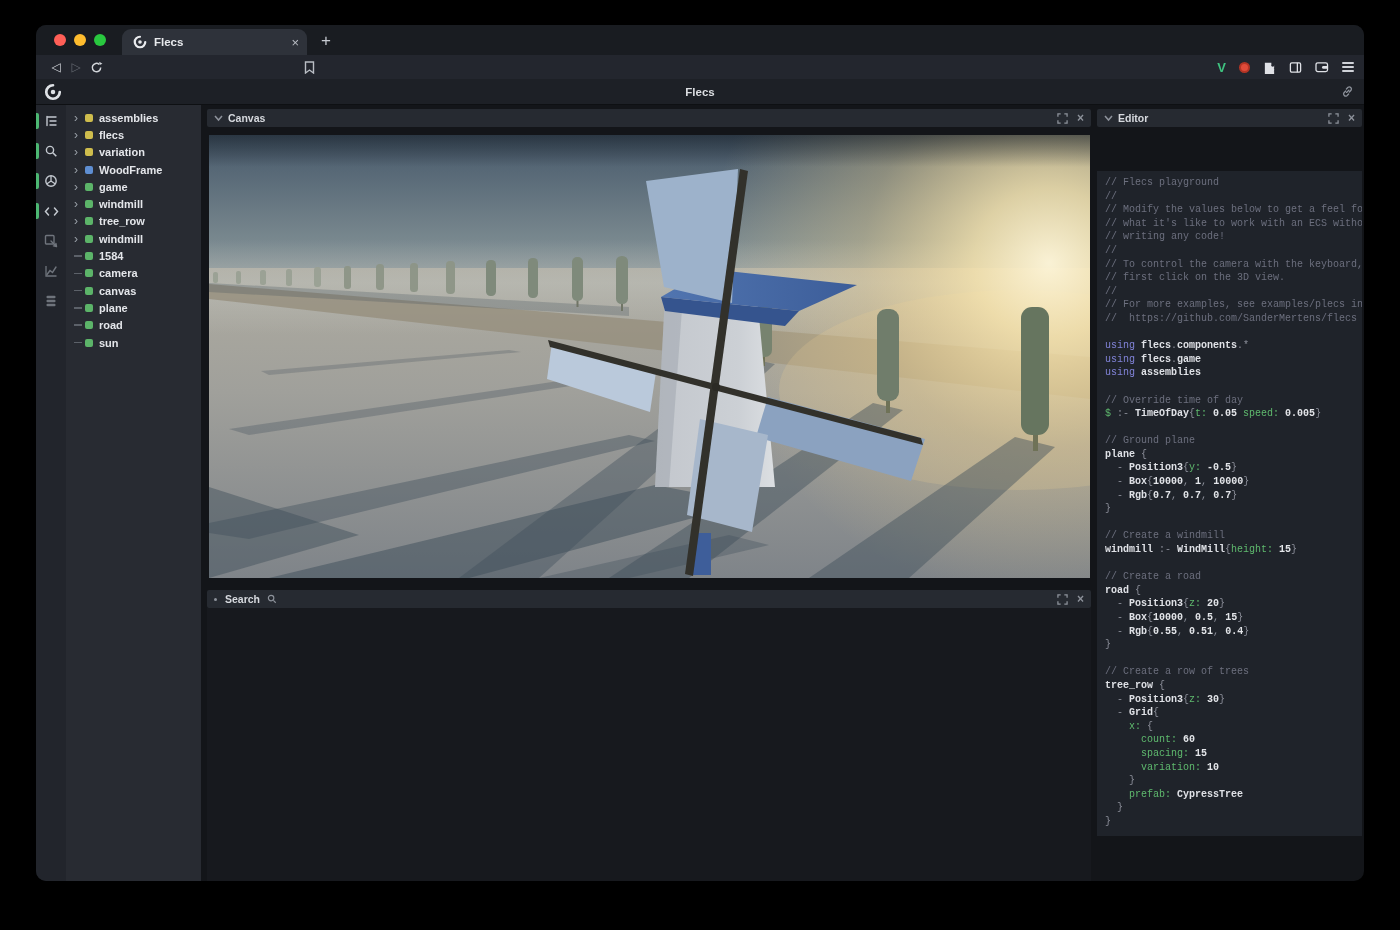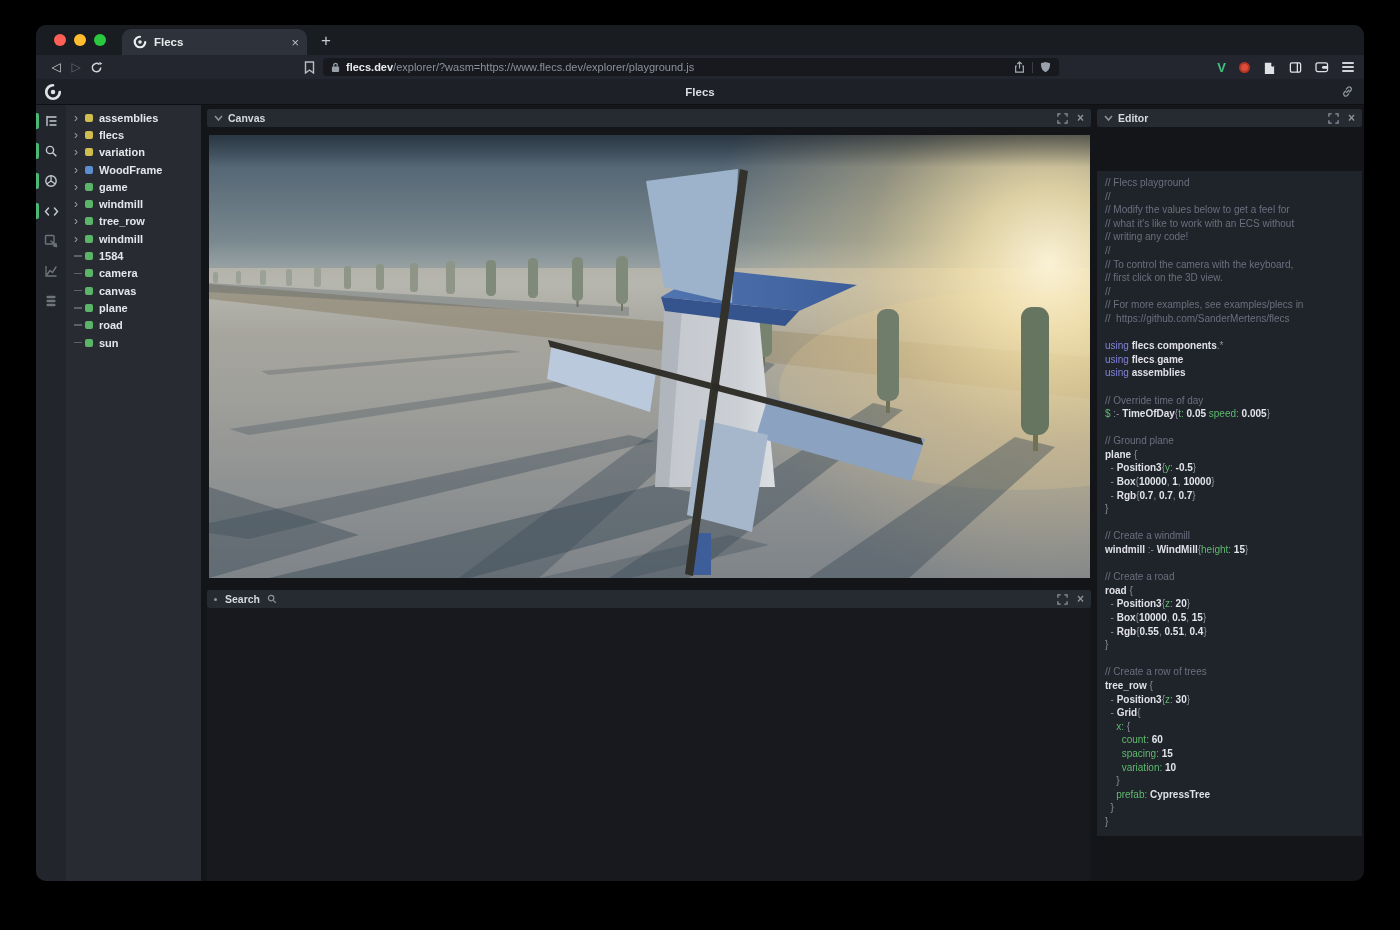--- a/index.html
+++ b/index.html
@@ -61,21 +61,21 @@
   .bullet{width:3px;height:3px;border-radius:50%;background:#8d929b;margin-right:3px;}
   .mini-mag{display:flex;color:#8d929b;margin-left:2px;}
 
   .canvas-body{padding:8px 1px 0 2px;}
   .scene{display:block;width:881px;height:443px;background:#0a0c0f;}
 
   .search-panel{margin-top:12px;flex:1;display:flex;flex-direction:column;min-height:0;}
   .search-body{flex:1;background:#17191e;}
 
   .editor-col{width:265px;display:flex;flex-direction:column;flex:none;gap:44px;}
-  .editor-body{height:660px;background:#1f232a;padding:5px 0 0 8px;font-family:Liberation Sans, sans-serif;font-size:10px;line-height:13.6px;white-space:pre;overflow:hidden;color:#dfe1e6;}
+  .editor-body{height:660px;background:#1f232a;padding:5px 0 0 8px;font-family:Liberation Mono, monospace;font-size:10px;line-height:13.6px;white-space:pre;overflow:hidden;color:#dfe1e6;}
   .code-line{height:13.6px;}
   .tok-c{color:#6c6f7e;}
   .tok-k{color:#8183d8;}
   .tok-w{color:#dfe1e6;font-weight:700;}
   .tok-n{color:#e3e5e9;font-weight:700;text-align:right;}
   .tok-g{color:#5fba6e;}
   .tok-d{color:#8b8e99;}
   .tok-p{color:#8b8e99;}
   svg{display:block;}
 </style>
@@ -108,37 +108,20 @@
       <svg width="13" height="13" viewBox="0 0 14 14">
           <path d="M11.5 7 a4.5 4.5 0 1 1 -1.6-3.4" fill="none" stroke="#d2d5da" stroke-width="1.6"></path>
           <path d="M10 0.8 L10.3 4.2 L13.4 3" fill="#d2d5da"></path>
         </svg>
     </span>
     <span class="bookmark-btn">
       <svg width="11" height="13" viewBox="0 0 11 13">
           <path d="M1.5 1 h8 v11 l-4-3 -4 3 z" fill="none" stroke="#b9bdc4" stroke-width="1.4"></path>
         </svg>
     </span>
-    <div class="addressbar">
-      <svg width="9" height="11" viewBox="0 0 10 12">
-          <rect x="1" y="5" width="8" height="6" rx="1" fill="#9aa0a8"></rect>
-          <path d="M3 5 V3.5 a2 2 0 0 1 4 0 V5" fill="none" stroke="#9aa0a8" stroke-width="1.4"></path>
-        </svg>
-      <span class="url"><span class="dom">flecs.dev</span><span class="path">/explorer/?wasm=https://www.flecs.dev/explorer/playground.js</span></span>
-      <span class="ab-right">
-        <svg width="11" height="12" viewBox="0 0 12 13">
-            <path d="M6 1 v7 M3.5 3.2 L6 1 l2.5 2.2" fill="none" stroke="#a7adb6" stroke-width="1.3"></path>
-            <path d="M3 5.5 H1.8 v6.5 h8.4 V5.5 H9" fill="none" stroke="#a7adb6" stroke-width="1.3"></path>
-          </svg>
-        <span class="ab-div"></span>
-        <svg width="11" height="12" viewBox="0 0 12 13">
-            <path d="M6 1 L11 2.5 C11 8 9.5 10.5 6 12.2 C2.5 10.5 1 8 1 2.5 Z" fill="#9ba1ab"></path>
-          </svg>
-      </span>
-    </div>
     <div class="ext-icons">
       <span class="v-icon">V</span>
       <span class="red-ext"></span>
       <svg width="13" height="13" viewBox="0 0 14 14">
           <path d="M5 2 h4 v2 a1.6 1.6 0 1 0 3 0 v-0 h0 v4 h-2 a1.6 1.6 0 1 1 0 3 h2 v3 H2 V2 h3 a1.6 1.6 0 1 1 0 0 z" fill="#dfe1e6"></path>
         </svg>
       <svg width="13" height="13" viewBox="0 0 14 14">
           <rect x="1.5" y="2" width="11" height="10" rx="1.5" fill="none" stroke="#dfe1e6" stroke-width="1.4"></rect>
           <line x1="9" y1="2" x2="9" y2="12" stroke="#dfe1e6" stroke-width="1.4"></line>
         </svg>

